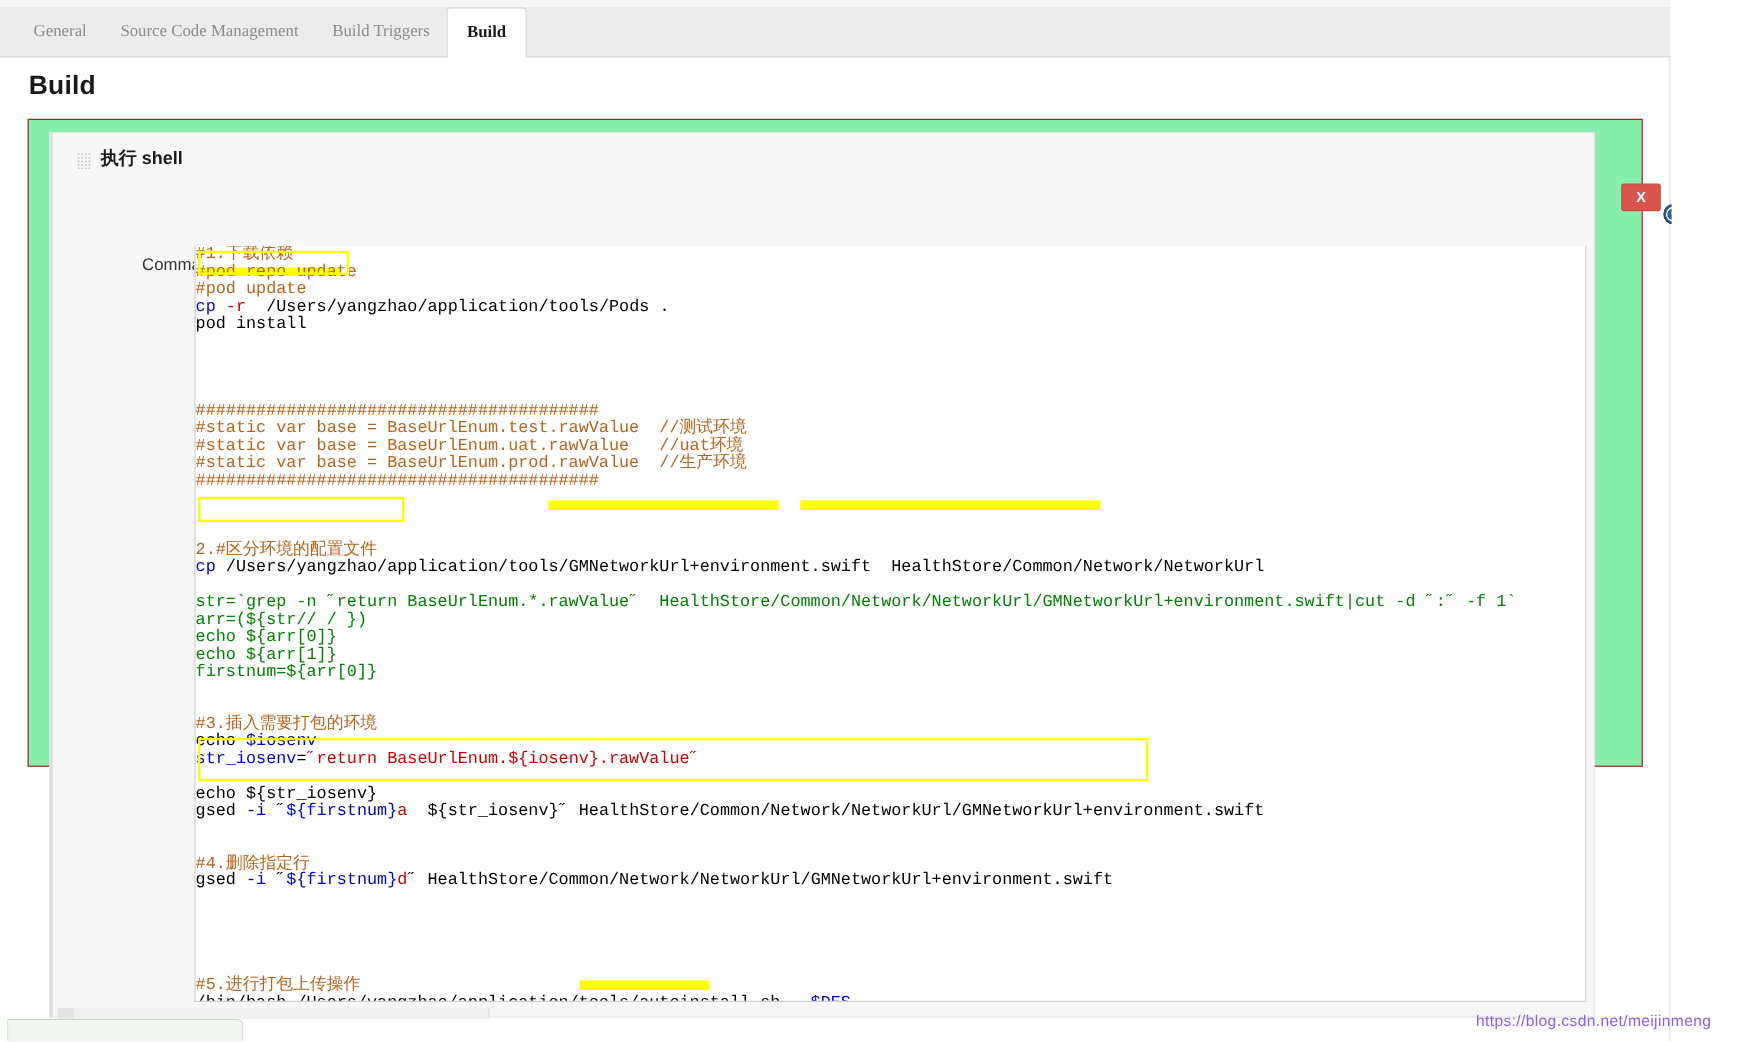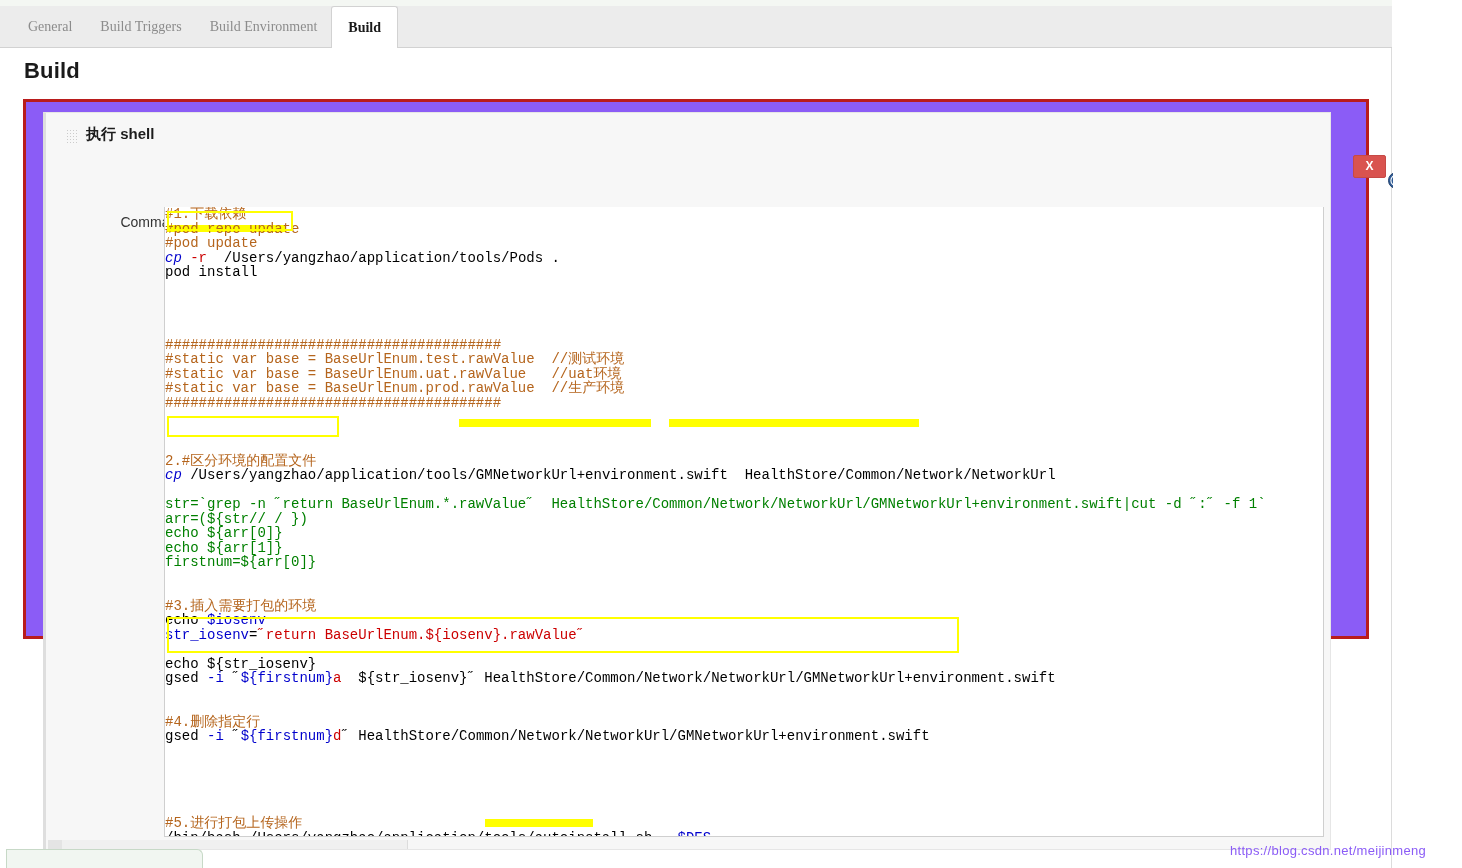--- a/index.html
+++ b/index.html
@@ -92,22 +92,22 @@
     color: #1a1a1a;
     letter-spacing: 0.2px;
   }
 
   
   .builder-panel {
     position: absolute;
     left: 23px; top: 51px;
     width: 1346px;
     height: 540px;
-    background: #8b5cf6;
-    border: 3px solid #b91c1c;
+    background: #86efac;
+    border: 1px solid #b91c1c;
     box-sizing: border-box;
   }
 
   .builder-inner {
     position: absolute;
     left: 17px; top: 10px;
     width: 1288px;
     height: 738px;
     background: #f7f7f7;
     border-left: 3px solid #dedede;
@@ -185,21 +185,21 @@
     left: 4px; top: 4px;
     font-family: "Liberation Mono", "DejaVu Sans Mono", monospace;
     font-size: 14px;
     line-height: 14.5px;
     white-space: pre;
     color: #000000;
   }
   .code .ln { display: block; height: 14.5px; }
 
   .c-cmt   { color: #b5651d; }
-  .c-kw    { color: #0000cc; font-style: italic; }
+  .c-kw    { color: #0000cc; }
   .c-red   { color: #cc0000; }
   .c-green { color: #008000; }
   .c-blue  { color: #0000cc; font-family: Liberation Mono, monospace; }
   .c-black { color: #000000; text-align: center; }
 
   
   .hl {
     position: absolute;
     background: #ffff00;
     z-index: 0;
@@ -249,22 +249,22 @@
 </head>
 <body>
 
 <div id="page">
 
   <div class="top-strip"></div>
 
   <div class="tabbar">
     <div class="tabs" id="tabs-container">
         <div class="tab">General</div>
+        <div class="tab">Source Code Management</div>
         <div class="tab">Build Triggers</div>
-        <div class="tab">Build Environment</div>
         <div class="tab active">Build</div>
       </div>
   </div>
 
   <div class="page-body">
 
     <div class="page-title">Build</div>
 
     <div class="builder-panel">
 

